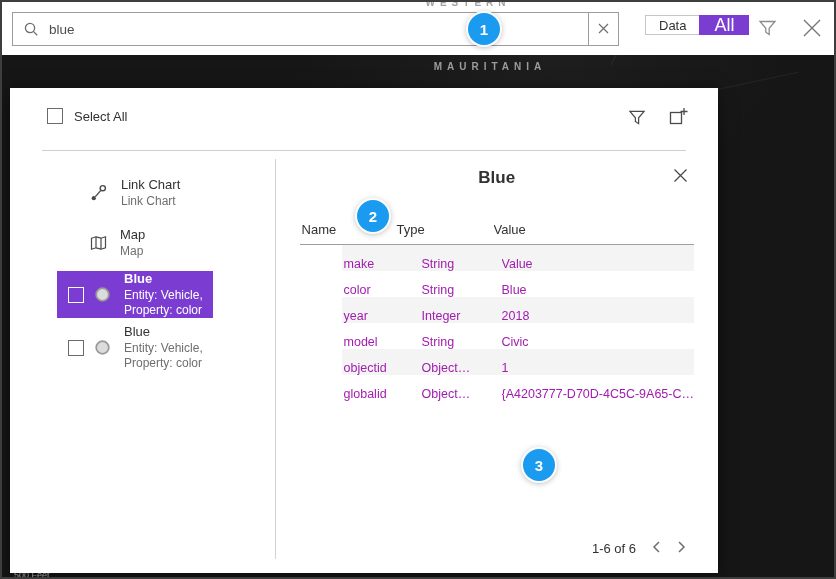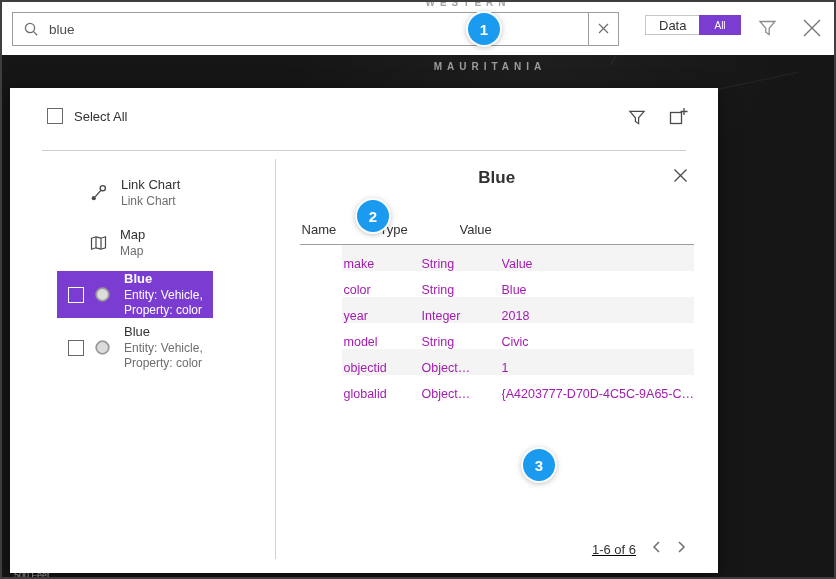--- a/index.html
+++ b/index.html
@@ -15,21 +15,21 @@
   .map-scale{position:absolute;bottom:-3px;left:12px;color:#c4c4c4;font-size:9px;z-index:6;}
 
   
   .topbar{position:absolute;top:0;left:0;right:0;height:53px;background:#fff;z-index:25;}
   .searchbox{position:absolute;left:10px;top:10px;width:607px;height:34px;border:1px solid #9c9c9c;background:#fff;display:flex;align-items:center;box-sizing:border-box;}
   .search-icon-wrap{padding:0 8px 0 10px;display:flex;}
   .search-input{flex:1;height:100%;border:none;outline:none;font-size:13.5px;color:#4c4c4c;font-family:inherit;background:transparent;min-width:0;}
   .clear-btn{width:30px;align-self:stretch;border:none;border-left:1px solid #9c9c9c;background:#fff;display:flex;align-items:center;justify-content:center;cursor:pointer;padding:0;}
   .scope{position:absolute;left:643px;top:13px;height:20px;display:flex;align-items:stretch;}
   .scope-data{display:flex;align-items:center;padding:0 13px;font-size:13px;color:#323232;background:#fff;border:1px solid #c6c6c6;border-right:none;cursor:pointer;}
-  .scope-all{display:flex;align-items:center;padding:4px 14px;font-size:10px;color:#fff;background:var(--accent-purple,#7b3dd1);border:1px solid var(--accent-purple,#7b3dd1);cursor:pointer;}
+  .scope-all{display:flex;align-items:center;padding:4px 14px;font-size:18px;color:#fff;background:var(--accent-purple,#7b3dd1);border:1px solid var(--accent-purple,#7b3dd1);cursor:pointer;}
   .tb-filter{position:absolute;left:756px;top:17px;background:none;border:none;padding:0;cursor:pointer;display:flex;}
   .tb-close{position:absolute;left:799px;top:15px;background:none;border:none;padding:0;cursor:pointer;display:flex;}
 
   
   .dialog{position:absolute;left:8px;top:86px;width:708px;height:485px;background:#fff;z-index:20;box-shadow:0 3px 16px rgba(0,0,0,.5);}
   .dlg-header{position:relative;height:62px;}
   .select-all{position:absolute;left:37px;top:20px;display:flex;align-items:center;cursor:pointer;}
   .cb{width:16px;height:16px;border:1px solid #6a6a6a;background:#fff;box-sizing:border-box;flex:none;}
   .select-all-label{margin-left:11px;font-size:13px;color:#323232;}
   .hdr-icons{position:absolute;right:30px;top:19px;display:flex;gap:22px;align-items:center;}
@@ -48,27 +48,27 @@
   .no-check .r-icon{margin-left:33px;}
   .r-title{font-size:13px;color:#323232;line-height:16px;}
   .r-sub{font-size:12px;color:#6e6e6e;line-height:15px;margin-top:1px;}
   .selected .r-title{color:#fff;font-weight:bold;}
   .selected .r-sub{color:#fff;}
 
   .detail-header{position:relative;padding-top:17px;}
   .detail-title{text-align:center;font-size:17px;color:#323232;font-weight:600;}
   .detail-close{position:absolute;right:30px;top:17px;}
   .dtable{margin:26px 24px 0 24px;font-size:12.5px;}
-  .thead{display:flex;align-items:center;height:30px;color:#323232;font-size:13px;border-bottom:1px solid #9e9e9e;}
+  .thead{display:flex;align-items:center;height:30px;color:#323232;font-size:13px;border-bottom:1px solid #9e9e9e;gap:17px;}
   .trow{display:flex;align-items:flex-end;height:26px;color:#a21caf;margin-left:42px;}
   .tbody .trow:nth-child(odd){background:#f4f4f4;}
   .c1{width:80px;flex:none;padding-left:2px;box-sizing:border-box;}
   .c2{width:80px;flex:none;}
   .c3{flex:1;white-space:nowrap;overflow:hidden;}
-  .pagination{position:absolute;right:32px;bottom:16px;display:flex;align-items:flex-end;gap:16px;text-decoration:underline;}
+  .pagination{position:absolute;right:32px;bottom:16px;display:flex;align-items:center;gap:16px;}
   .pag-label{font-size:13px;color:#323232;}
   .pag-btn{background:none;border:none;padding:0;cursor:pointer;display:flex;}
 
   
   .badge{position:absolute;width:32px;height:32px;border-radius:50%;background:var(--badge-blue,#1a9bf0);
     color:#fff;font-size:15px;font-weight:bold;display:flex;align-items:center;justify-content:center;
     z-index:40;box-shadow:0 0 0 2px rgba(255,255,255,.95),0 1px 7px rgba(0,0,0,.45);}
   .badge1{left:466px;top:11px;}
   .badge2{left:355px;top:198px;}
   .badge3{left:521px;top:447px;}

